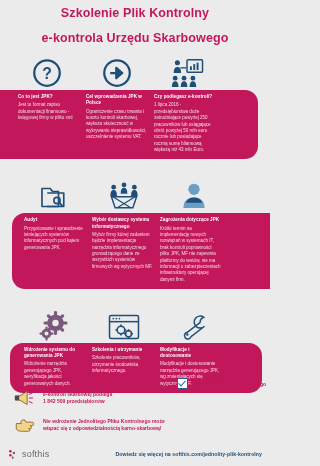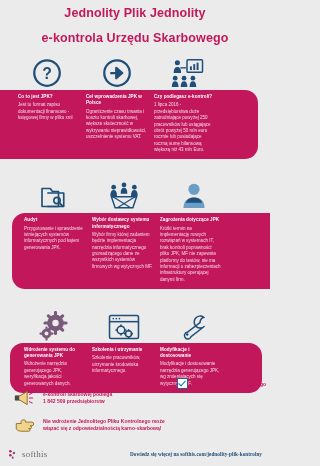--- a/index.html
+++ b/index.html
@@ -140,21 +140,20 @@
   
   .footer{
     position:absolute;
     left:0;bottom:0;
     width:270px;height:24px;
     display:flex;
     align-items:center;
     justify-content:space-between;
     padding:0 8px;
     box-sizing:border-box;
-    font-family:Liberation Serif, serif;
   }
   .logo{display:flex;align-items:center;gap:3px;}
   .logo-text{
     color:#6b6b6b;
     font-size:9px;
     letter-spacing:.2px;
   }
   .footer-link{
     color:#1f4e79;
     font-weight:bold;
@@ -162,21 +161,21 @@
     text-decoration:none;
     letter-spacing:.05px;
   }
 </style>
 </head>
 <body>
 
 <div class="page">
 
   <div class="title-wrap">
-    <div class="title-line">Jednolity Plik Jednolity</div>
+    <div class="title-line">Szkolenie Plik Kontrolny</div>
     <div class="title-line second">e-kontrola Urzędu Skarbowego</div>
   </div>
 
   <div class="icon-row row1">
     <div class="icon-cell">
       <span>
         <svg width="30" height="30" viewBox="0 0 40 40">
           <circle cx="20" cy="20" r="17" fill="none" stroke="#1f4e79" stroke-width="3"></circle>
           <text x="20" y="28" font-size="21" font-weight="bold" text-anchor="middle" fill="#1f4e79" font-family="Liberation Sans, sans-serif">?</text>
         </svg>

